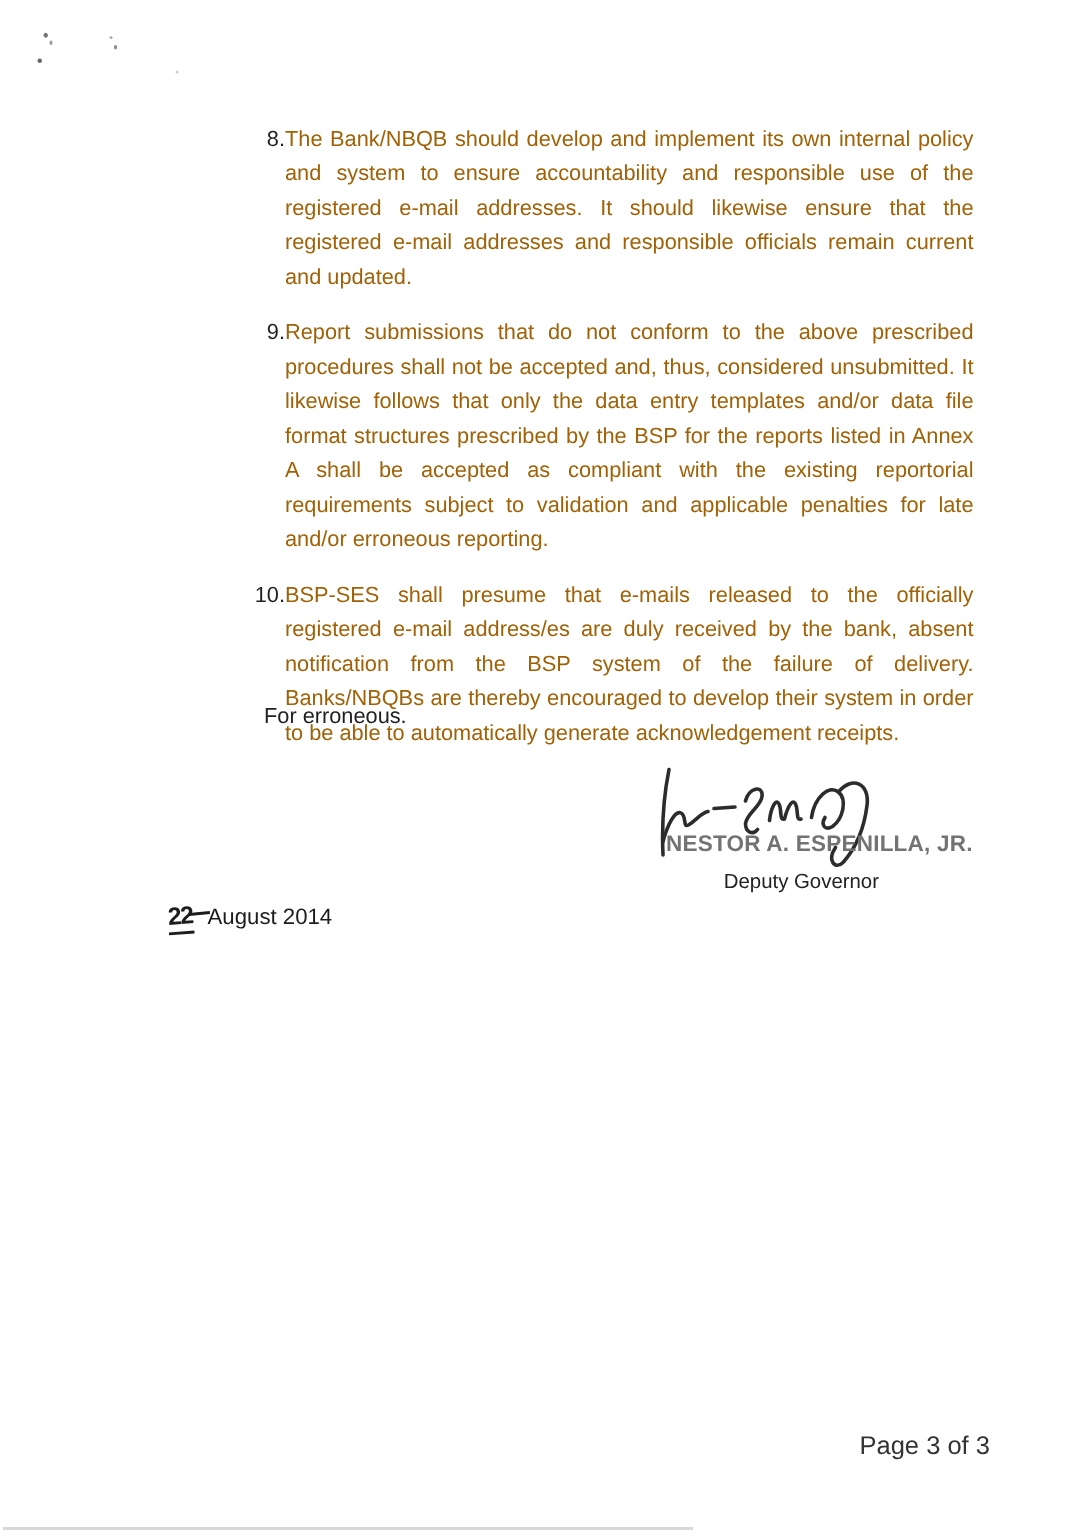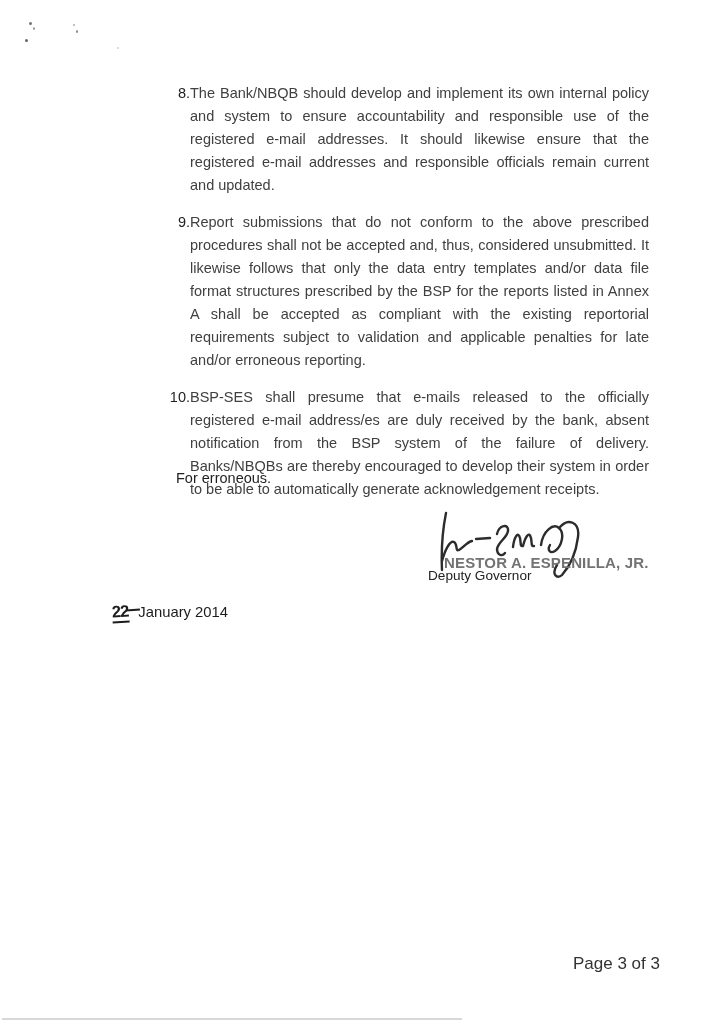--- a/index.html
+++ b/index.html
@@ -21,37 +21,37 @@
     font-size:14.5px;
     line-height:23px;
     color:#1f1f1f;
   }
   .item-text {
     flex:1;
     margin-left:7px;
     text-align:justify;
     font-size:14.5px;
     line-height:23px;
-    color:#404040;
+    color:#a16207;
   }
   .closing {
     position:absolute; left:176px; top:470px;
     font-size:14.5px; color:#1f1f1f;
   }
   
   .sig-block { position:absolute; left:428px; top:500px; width:185px; height:95px; }
   .sig-svg { position:absolute; left:0; top:0; width:182px; height:92px; }
   .sig-name {
     position:absolute; left:16px; top:54px;
     font-weight:bold; font-size:15px; letter-spacing:0.15px;
     white-space:nowrap; color:#737373;
   }
   .sig-title {
-    position:absolute; left:0px; top:68px; width:158px;
-    text-align:left; font-size:13.6px; color:#222;
+    position:absolute; left:0px; top:80px; width:158px;
+    text-align:right; font-size:13.6px; color:#222;
   }
   
   .date-line { position:absolute; left:112px; top:602px; font-size:14.8px; color:#1c1c1c; white-space:nowrap; }
   .hand-day {
     display:inline-block;
     font-weight:bold;
     font-size:16.5px;
     transform:rotate(-4deg);
     border-bottom:2px solid #1c1c1c;
     padding:0 1px 0 0;
@@ -122,20 +122,20 @@
       <path d="M 85 47 C 86 38 90 30 92 38 C 93 43 92 47 95 46 C 97 38 101 30 103 38 C 104 43 103 47 106 46"></path>
 
       <path d="M 113 45 C 115 31 125 23 131 28 C 137 33 134 46 127 51 C 122 54 119 50 122 45"></path>
       <path d="M 131 28 C 140 17 152 22 150 37 C 148 53 142 66 134 75 C 129 80 123 74 129 65"></path>
     </svg>
     <span class="sig-name">NESTOR A. ESPENILLA, JR.</span>
     <span class="sig-title">Deputy Governor</span>
   </div>
 
   <div class="date-line">
-    <span class="hand-day">22</span><span class="hand-dash"></span><span>January 2014</span>
+    <span class="hand-day">22</span><span class="hand-dash"></span><span>August 2014</span>
   </div>
 
   <div class="footer">Page 3 of 3</div>
 
   <div class="scan-line"></div>
 
 </div>
 
 </body></html>

